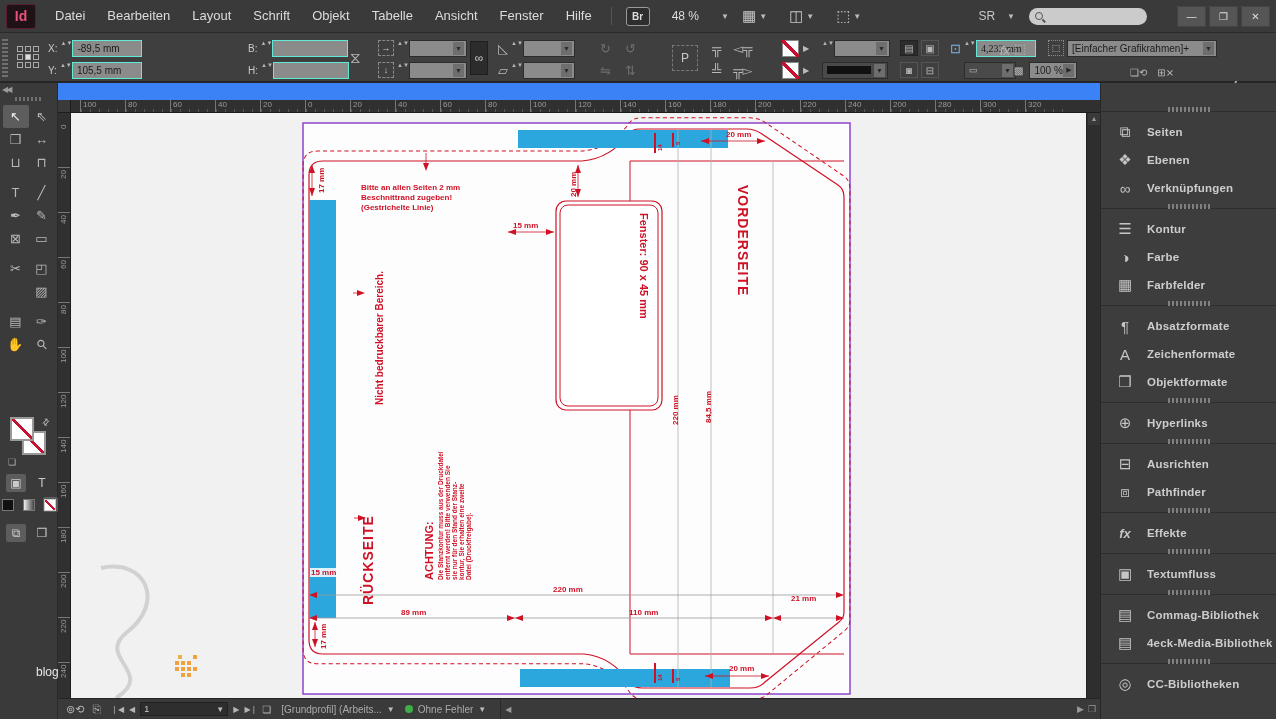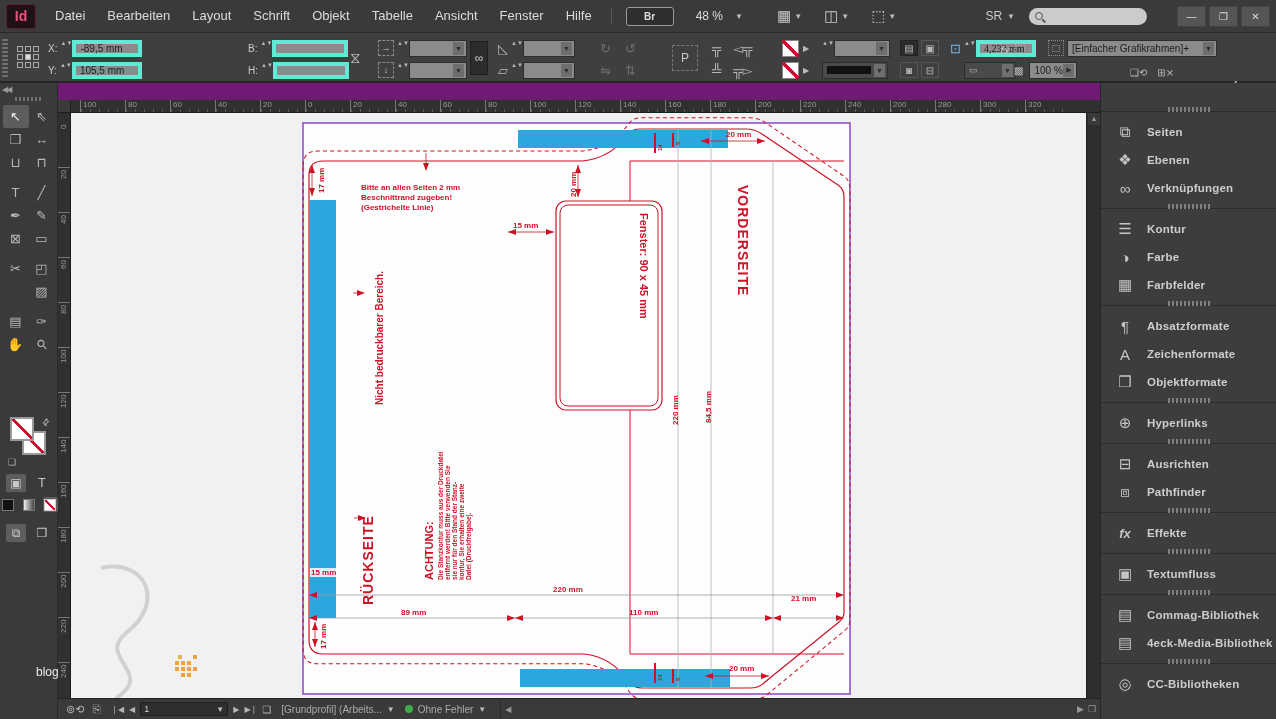--- a/index.html
+++ b/index.html
@@ -1,46 +1,46 @@
 <!DOCTYPE html>
 <html><head>
 <meta charset="utf-8">
 <style>
   * { margin:0; padding:0; box-sizing:border-box; }
   body { background:#222; font-family:"Liberation Sans", sans-serif; }
-  .app { position:relative; width:1276px; height:719px; background:#701a75; overflow:hidden; color:#cfcfcf; }
+  .app { position:relative; width:1276px; height:719px; background:#3b82f6; overflow:hidden; color:#cfcfcf; }
 
   
   .menubar { position:absolute; left:0; top:0; width:1276px; height:33px; background:#3a3a3a; border-bottom:1px solid #2a2a2a; display:flex; align-items:center; }
   .idlogo { width:30px; height:25px; margin:0 8px 0 6px; background:#1e1216; border:1px solid #57202f; border-radius:3px; color:#e8527c; font-weight:bold; font-size:14px; display:flex; align-items:center; justify-content:center; }
   .menus { display:flex; }
   .menu-item { padding:0 11px; font-size:13px; color:#dcdcdc; line-height:32px; cursor:default; }
   .mb-sep { width:1px; height:18px; background:#555; margin:0 8px; }
-  .br-btn { width:48px; height:19px; border:1px solid #9a9a9a; border-radius:3px; background:#2e2e2e; color:#ddd; font-size:10px; font-weight:bold; display:flex; align-items:center; justify-content:center; margin:0 22px 0 6px; }
-  .zoom-ind { font-size:12px; color:#ddd; display:flex; align-items:center; gap:12px; margin-right:34px; }
+  .br-btn { width:24px; height:19px; border:1px solid #9a9a9a; border-radius:3px; background:#2e2e2e; color:#ddd; font-size:10px; font-weight:bold; display:flex; align-items:center; justify-content:center; margin:0 22px 0 6px; }
+  .zoom-ind { font-size:12px; color:#ddd; display:flex; align-items:center; gap:22px; margin-right:13px; }
   .caret { font-size:8px; color:#bbb; }
   .mb-iconbtn { display:flex; align-items:center; gap:3px; margin-right:22px; color:#c9c9c9; font-size:15px; }
   .spacer { flex:1; }
-  .workspace { font-size:12px; color:#c9c9c9; display:flex; gap:5px; align-items:center; margin-right:14px; }
+  .workspace { font-size:12px; color:#c9c9c9; display:flex; gap:12px; align-items:center; margin-right:14px; }
   .searchbox { width:118px; height:17px; background:#cbcbcb; border-radius:9px; display:flex; align-items:center; padding-left:6px; margin-right:30px; }
   .search-glyph { width:8px; height:8px; border:1.5px solid #555; border-radius:50%; position:relative; }
   .search-glyph::after { content:""; position:absolute; width:4px; height:1.5px; background:#555; transform:rotate(45deg); left:6px; top:7px; }
   .winbtns { display:flex; gap:3px; margin-right:6px; }
   .winbtn { width:29px; height:21px; background:#555; border:1px solid #444; color:#ddd; font-size:10px; display:flex; align-items:center; justify-content:center; }
 
   
   .ctrlbar { position:absolute; left:0; top:33px; width:1276px; height:50px; background:#3f3f3f; border-bottom:2px solid #252525; font-size:10px; }
   .grip-v { position:absolute; left:2px; top:6px; width:6px; height:38px; background:repeating-linear-gradient(180deg,#707070 0 2px,transparent 2px 4px); }
   .refproxy { position:absolute; left:17px; top:46px; width:22px; height:22px; display:grid; grid-template-columns:repeat(3,1fr); gap:2px; }
   .refproxy i { border:1px solid #aaa; background:#3f3f3f; }
   .refproxy i.c { background:#ddd; }
   .cgroup { position:absolute; display:flex; align-items:center; gap:3px; height:18px; }
   .clabel { color:#c9c9c9; font-size:10px; }
   .stepper { width:9px; height:16px; display:flex; flex-direction:column; justify-content:space-between; color:#b5b5b5; font-size:6px; line-height:7px; text-align:center; }
-  .cinput { height:17px; background:#8b8b8b; border:4px solid #5eead4; color:#1c1c1c; font-size:10px; padding:1px 4px; display:flex; align-items:center; }
+  .cinput { height:17px; background:#8b8b8b; border:1px solid #5eead4; color:#1c1c1c; font-size:10px; padding:1px 4px; display:flex; align-items:center; }
   .cselect { height:17px; background:#8b8b8b; border:1px solid #2c2c2c; color:#1c1c1c; font-size:10px; display:flex; align-items:center; justify-content:space-between; padding:0 2px 0 4px; }
   .dd { width:11px; height:13px; background:#6e6e6e; color:#2a2a2a; font-size:7px; display:flex; align-items:center; justify-content:center; }
   .boxicon { width:16px; height:16px; border:1px dashed #8a8a8a; color:#ccc; font-size:9px; display:flex; align-items:center; justify-content:center; }
   .ctool { color:#b9b9b9; font-size:13px; }
   .ctool.dim { color:#6e6e6e; }
   .linkbtn { position:absolute; left:470px; top:41px; width:18px; height:34px; background:#2c2c2c; border:1px solid #1f1f1f; color:#c9c9c9; display:flex; align-items:center; justify-content:center; font-size:12px; }
   .pbtn { position:absolute; left:672px; top:45px; width:26px; height:26px; color:#c9c9c9; font-size:12px; display:flex; align-items:center; justify-content:center; border:1px dashed #777; }
   .swatchpair { width:17px; height:17px; background:#fff; border:1px solid #888; position:relative; }
   .swatchpair::after { content:""; position:absolute; left:-1px; top:-1px; width:17px; height:17px; background:linear-gradient(45deg,transparent 44%,#c41230 44%,#c41230 56%,transparent 56%); }
   .minidd { color:#bbb; font-size:8px; }

